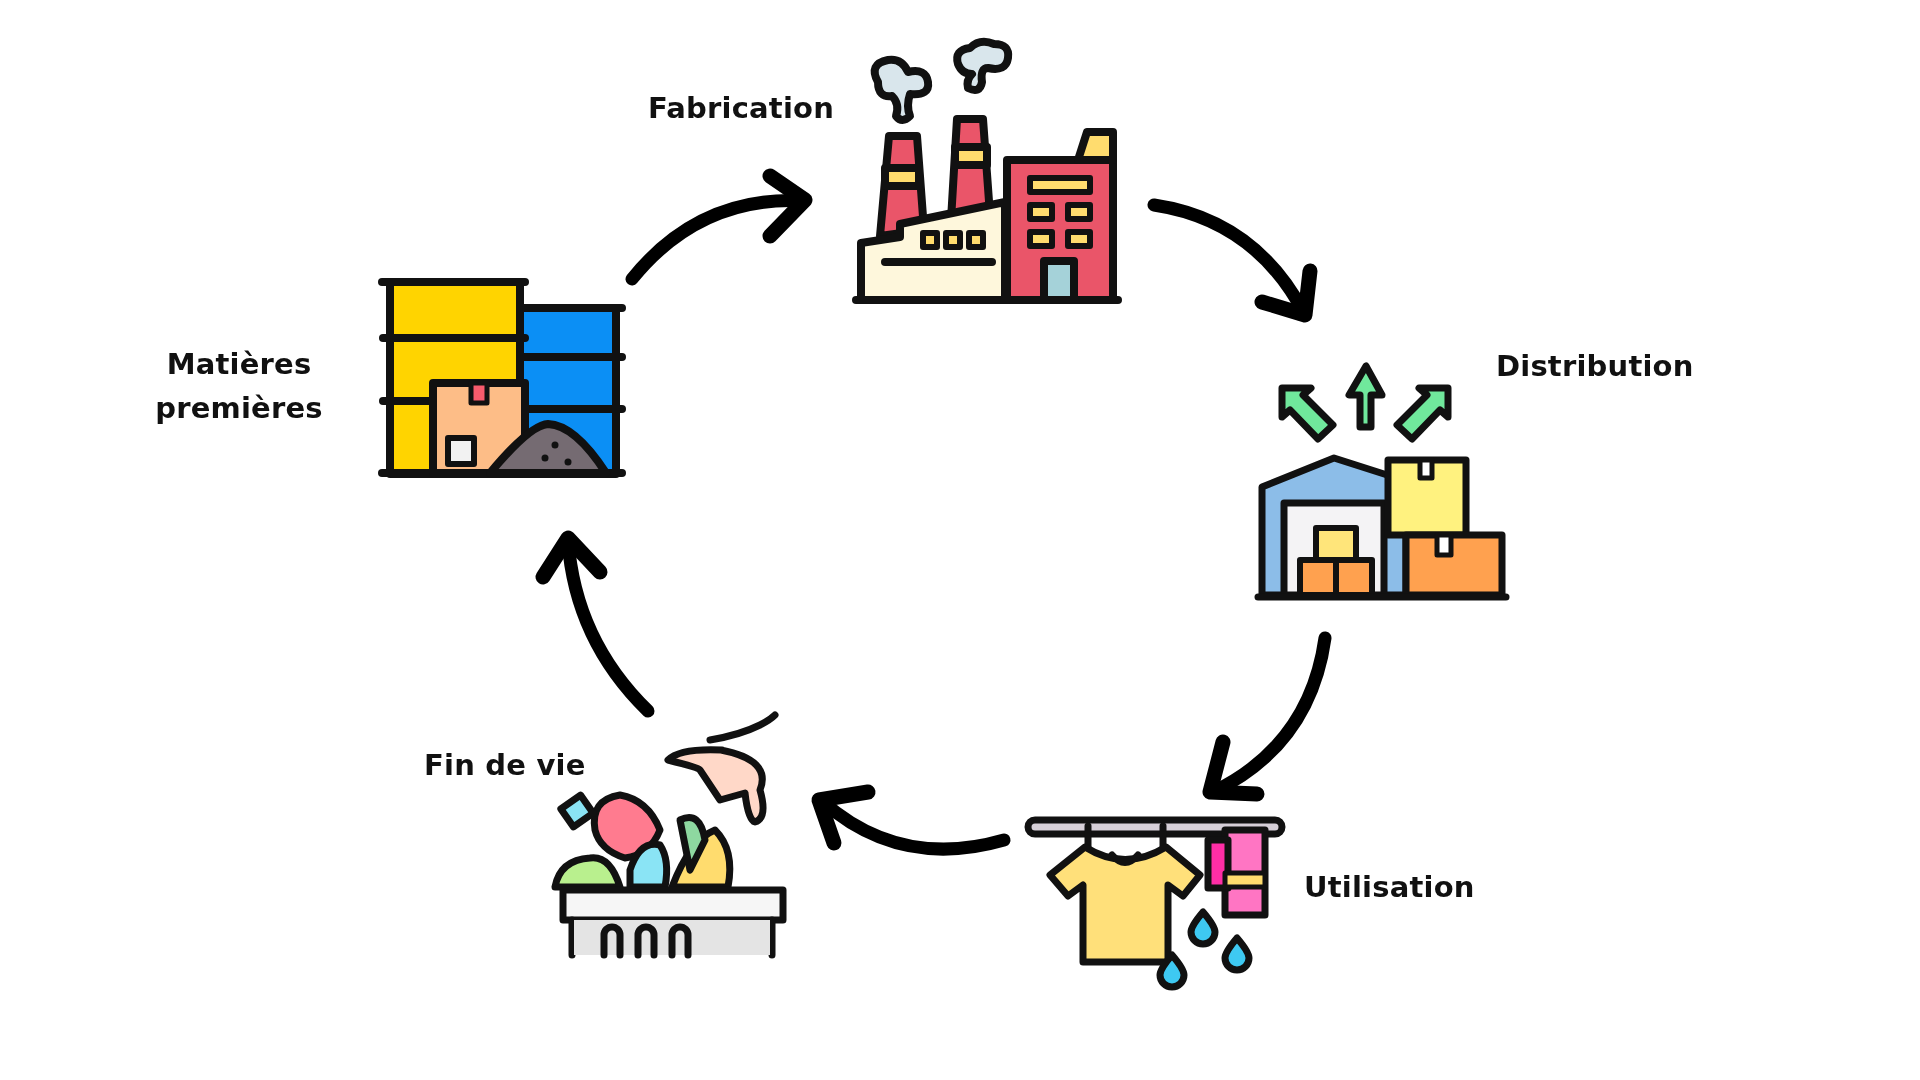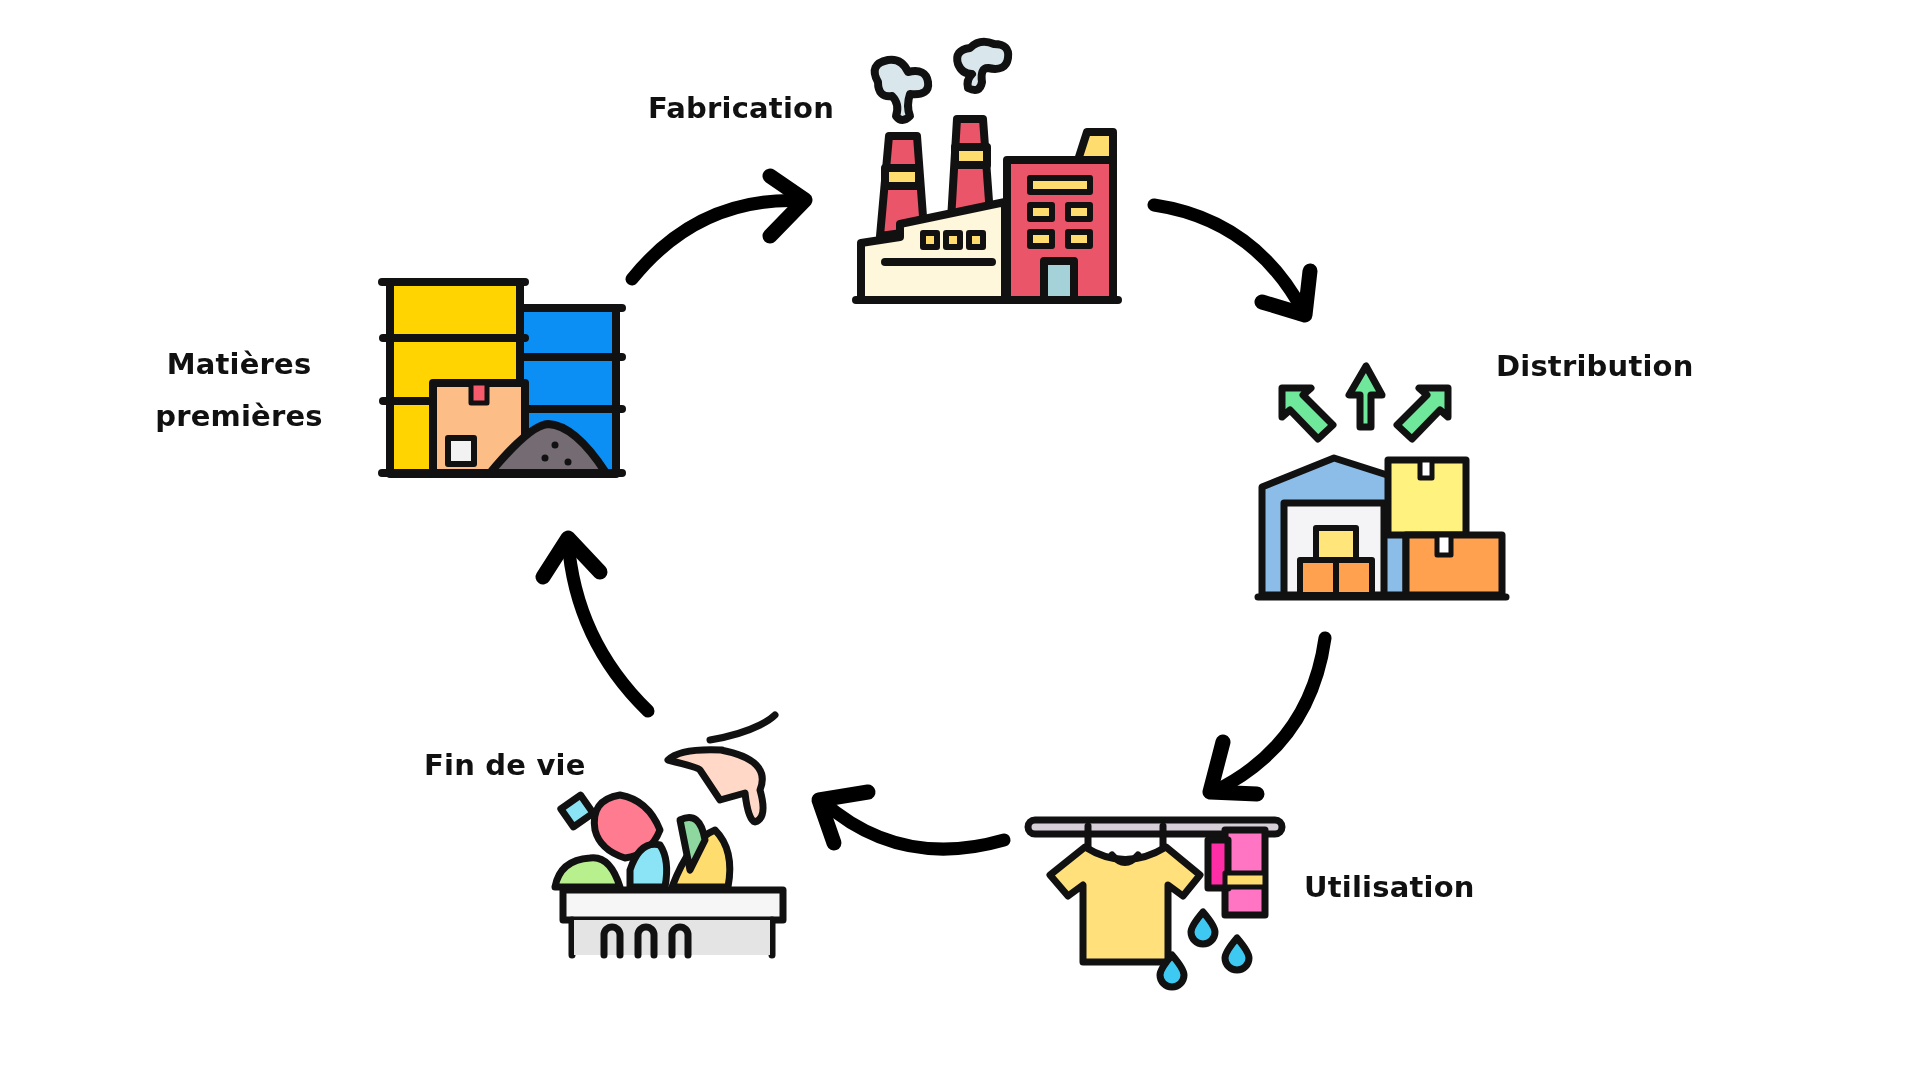--- a/index.html
+++ b/index.html
@@ -6,21 +6,21 @@
   body { width:1920px; height:1080px; position:relative; overflow:hidden; font-family:"DejaVu Sans", sans-serif; }
   .label { position:absolute; font-weight:bold; color:#111111; font-size:29px; line-height:1.5; white-space:nowrap; letter-spacing:0.2px; }
   .label.center { text-align:center; }
   svg.stage { position:absolute; left:0; top:0; }
 </style>
 </head>
 <body>
 
 <div class="label center" style="left:149px; top:343px; width:180px;">
   <div>Matières</div>
-  <div style="margin-top:8px;">premières</div>
+  <div style="margin-top:0px;">premières</div>
 </div>
 <div class="label" style="left:648px; top:87px;">Fabrication</div>
 <div class="label" style="left:1496px; top:301px;margin-top:44px;">Distribution</div>
 <div class="label" style="left:1304px; top:866px;">Utilisation</div>
 <div class="label" style="left:424px; top:744px;">Fin de vie</div>
 
 <svg class="stage" width="1920" height="1080" viewBox="0 0 1920 1080">
 
   <g fill="none" stroke="#000" stroke-linecap="round" stroke-linejoin="round">
     <path d="M632 279 Q 700 195 804 201" stroke-width="13"></path>

